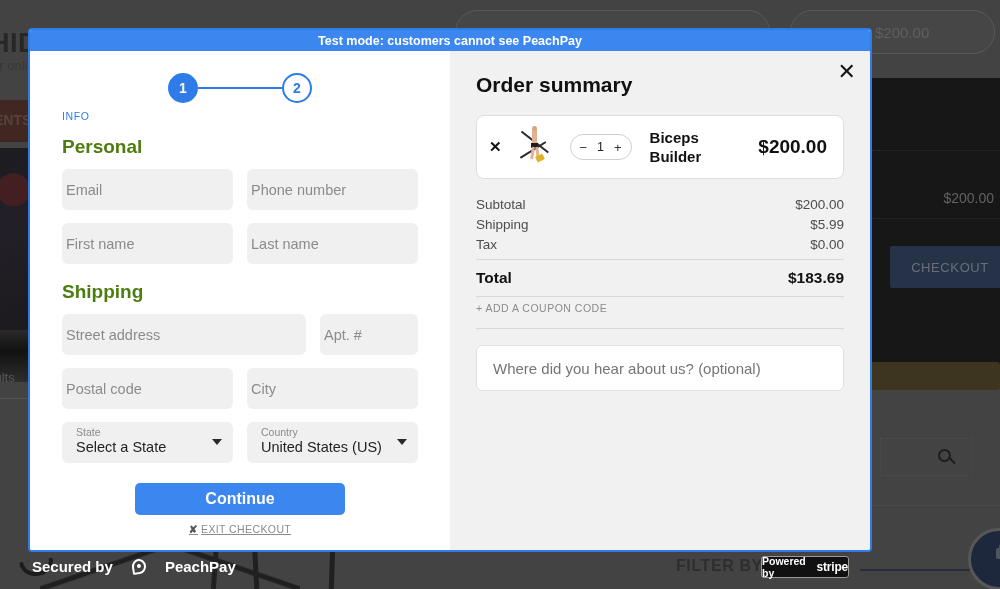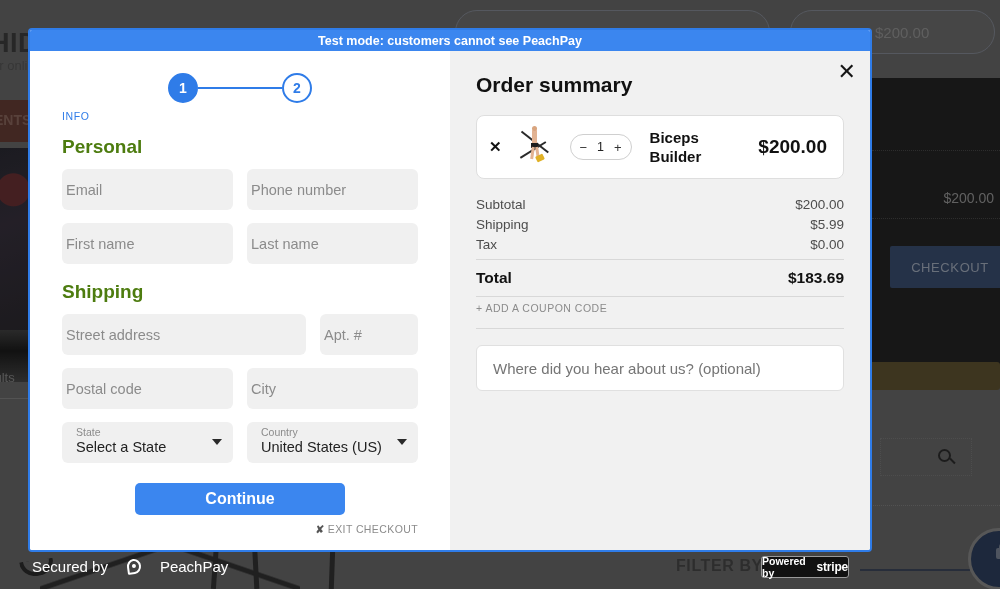--- a/index.html
+++ b/index.html
@@ -224,23 +224,24 @@
     border-top: 6px solid #2a2a2a;
   }
 
   .continue-btn {
     display: block; margin: 20px auto 0; width: 210px; height: 32px;
     background: #3b86ef; color: #fff; border: none; border-radius: 5px;
     font-family: "Liberation Sans", sans-serif;
     font-size: 16px; font-weight: bold; cursor: pointer;
   }
   .exit-row {
-    margin-top: 8px; text-align: right;
+    margin-top: 8px; text-align: center;
     font-size: 10.5px; color: #8b8b8b; letter-spacing: .4px;
     cursor: pointer;
+    text-decoration: underline;
   }
   .exit-row .xm { color: #555; font-weight: bold; margin-right: 3px; }
 
   
   .right-col {
     flex: 1; background: #f1f1f1; padding: 22px 26px 0 26px; position: relative;
   }
   .close-x {
     position: absolute; right: 14px; top: 10px;
     font-size: 22px; color: #151515; cursor: pointer; line-height: 1;
@@ -297,21 +298,21 @@
     border: none; outline: none; width: 100%;
     font-family: "Liberation Sans", sans-serif; font-size: 15px; color: #6e6e6e;
     background: transparent;
   }
   .hear-box input::placeholder { color: #757575; }
 
   
   .secured {
     position: absolute; left: 32px; top: 558px; z-index: 30;
     display: flex; align-items: center; gap: 19px;
-    font-size: 15px; font-weight: normal; color: #fff;
+    font-size: 15px; font-weight: bold; color: #fff;
   }
   .peach-mark {
     display: inline-block; width: 14px; height: 15px;
     border: 2px solid #fff; border-radius: 50% 50% 50% 10%;
     position: relative; transform: rotate(-8deg);
   }
   .peach-mark::after {
     content: ""; position: absolute; left: 3px; top: 3px;
     width: 4px; height: 4px; border-radius: 50%; background: #fff;
   }

